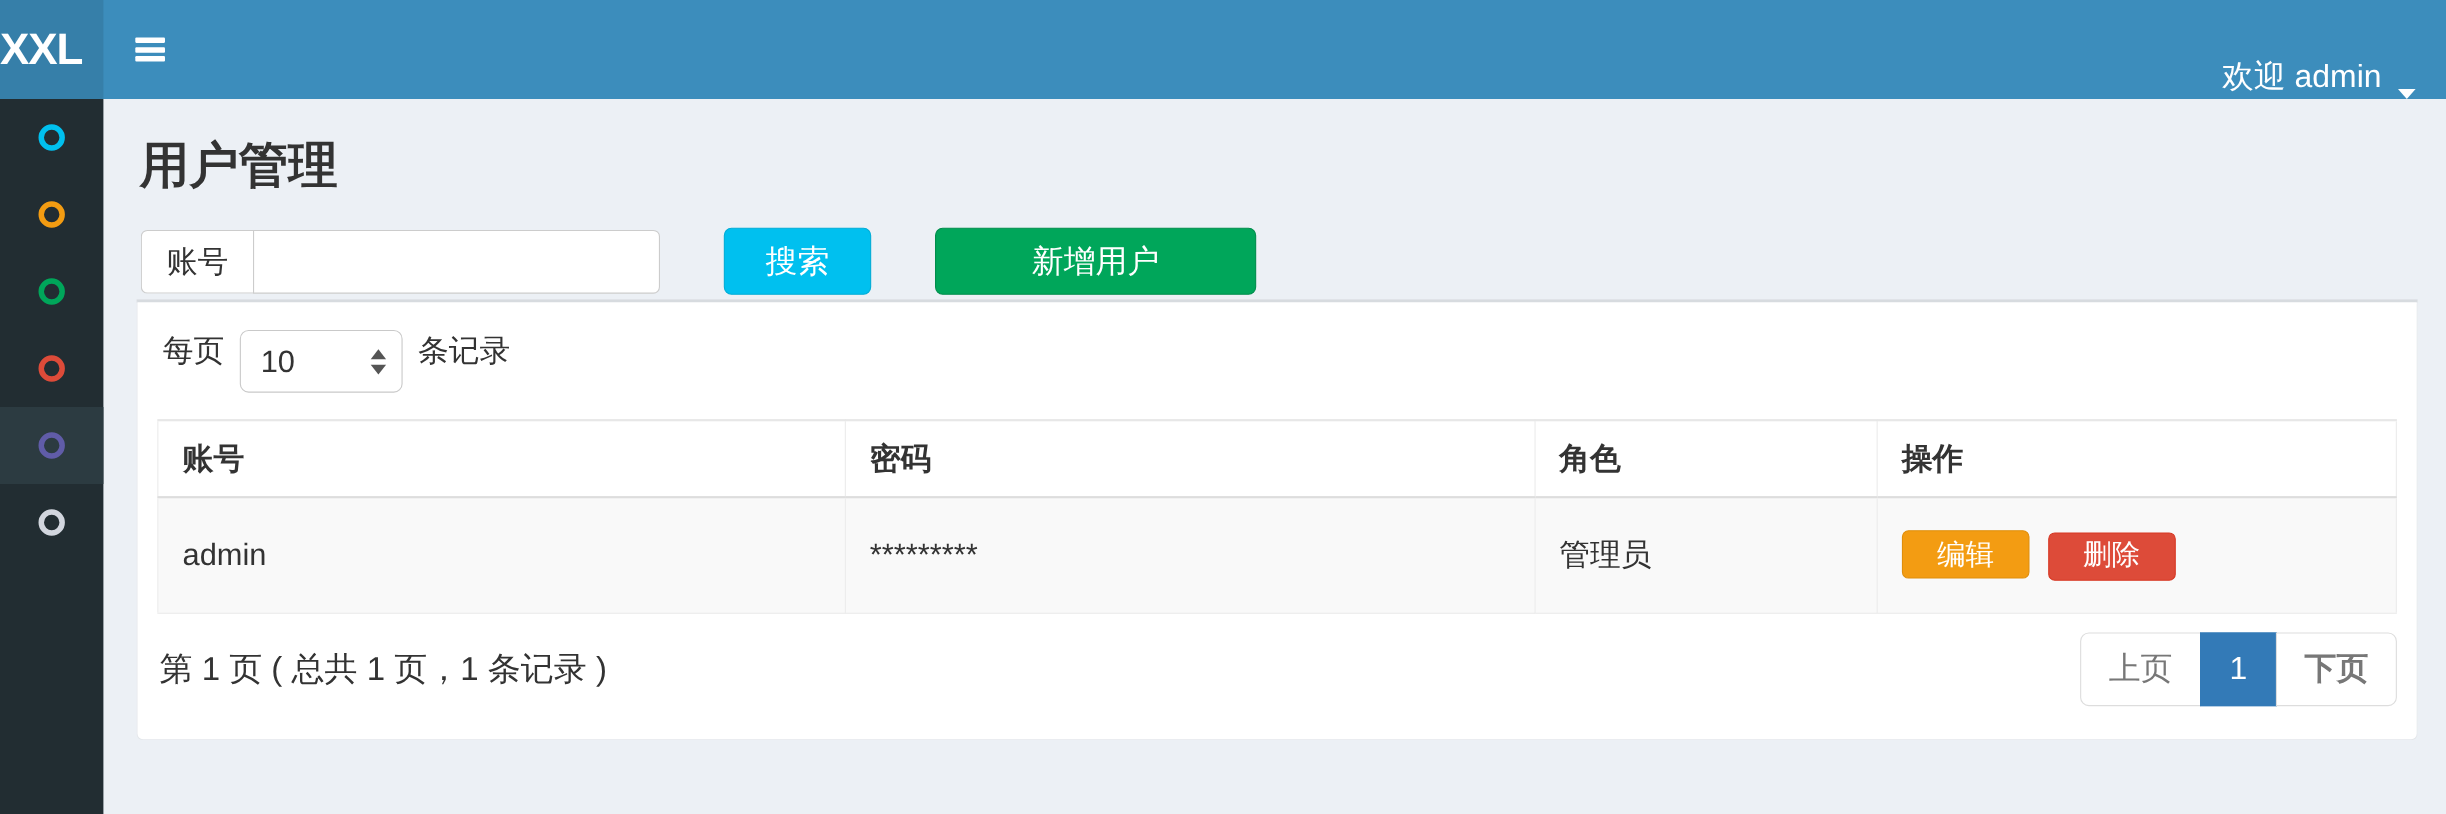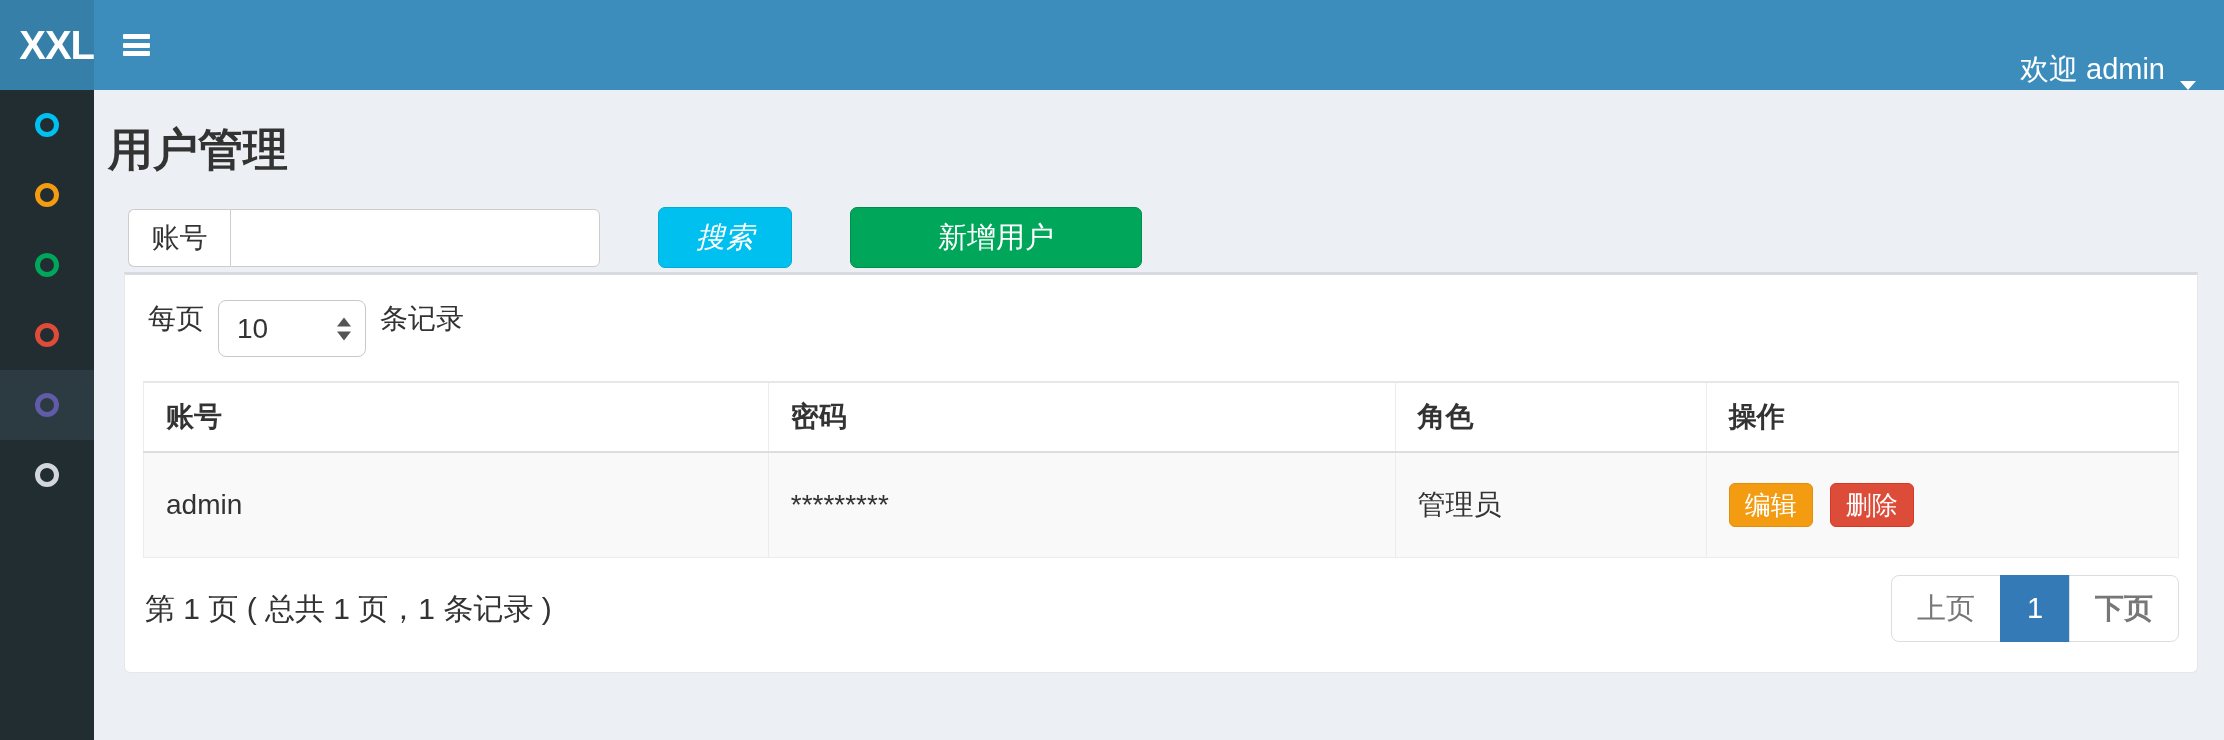--- a/index.html
+++ b/index.html
@@ -7,52 +7,52 @@
     width:2224px;height:740px;overflow:hidden;
     font-family:"Liberation Sans","DejaVu Sans",sans-serif;
     background:var(--content-bg,#ecf0f5);
     color:var(--text,#333);
   }
   #app{position:relative;width:2224px;height:740px;background:var(--content-bg,#ecf0f5);}
 
   
   .navbar{position:absolute;left:0;top:0;width:2224px;height:90px;background:var(--navbar-bg,#3c8dbc);}
   .logo{position:absolute;left:0;top:0;width:94px;height:90px;background:var(--logo-bg,#367fa9);
-    display:flex;align-items:center;justify-content:flex-end;color:#fff;font-weight:700;
+    display:flex;align-items:center;justify-content:flex-start;color:#fff;font-weight:700;
     font-size:40px;letter-spacing:-1px;cursor:pointer;}
   .sidebar-toggle{position:absolute;left:94px;top:0;width:84px;height:90px;
     display:flex;align-items:center;justify-content:center;cursor:pointer;}
   .hamburger span{display:block;width:27px;height:5px;background:#fff;border-radius:1px;margin:3.5px 0;}
   .user-menu{position:absolute;right:28px;top:0;height:90px;display:flex;align-items:flex-end;
     color:#fff;font-size:29px;cursor:pointer;}
   .caret{width:0;height:0;border-left:8px solid transparent;border-right:8px solid transparent;
     border-top:9px solid #fff;margin-left:15px;}
 
   
   .sidebar{position:absolute;left:0;top:90px;width:94px;height:650px;background:var(--sidebar-bg,#222d32);}
   .s-item{height:70px;display:flex;align-items:center;justify-content:center;cursor:pointer;}
   .s-item.active{background:var(--sidebar-active-bg,#2c3b41);}
   .ring{display:block;width:24px;height:24px;border:5px solid #fff;border-radius:50%;box-sizing:border-box;}
 
   
   .content{position:absolute;left:94px;top:90px;right:0;bottom:0;}
-  .page-title{position:absolute;left:14px;top:30px;margin:0;font-size:45px;font-weight:700;color:var(--text,#333);}
+  .page-title{position:absolute;left:33px;top:30px;margin:0;font-size:45px;font-weight:700;color:var(--text,#333);}
 
   
   .search-row{position:absolute;left:34px;top:117px;height:61px;display:flex;align-items:center;}
   .input-group{display:flex;width:472px;height:58px;}
   .addon{width:102px;background:#fff;border:1px solid #ccc;border-right:none;border-radius:6px 0 0 6px;
     display:flex;align-items:center;justify-content:center;font-size:28px;color:var(--text,#333);box-sizing:border-box;}
   .input-group input{flex:1;height:100%;border:1px solid #ccc;border-radius:0 6px 6px 0;
     font-size:28px;padding:0 16px;outline:none;box-sizing:border-box;min-width:0;
     font-family:"Liberation Sans","DejaVu Sans",sans-serif;}
   .btn{height:61px;color:#fff;font-size:29px;border-radius:7px;cursor:pointer;
     font-family:"Liberation Sans","DejaVu Sans",sans-serif;}
   .btn-info{margin-left:58px;width:134px;background:var(--btn-info-bg,#00c0ef);
-    border:1px solid var(--btn-info-border,#00acd6);font-style:italic;}
+    border:1px solid var(--btn-info-border,#00acd6);}
   .btn-success{margin-left:58px;width:292px;background:var(--btn-success-bg,#00a65a);
     border:1px solid var(--btn-success-border,#008d4c);}
 
   
   .panel{position:absolute;left:30px;top:182px;width:2074px;height:401px;background:#fff;
     border:1px solid #e4e7eb;border-top:3px solid var(--panel-top-border,#d7dbdf);
     border-radius:0 0 6px 6px;box-sizing:border-box;}
 
   .length-row{position:absolute;left:23px;top:25px;height:58px;display:flex;
     font-size:28px;color:var(--text,#333);}
@@ -68,25 +68,25 @@
   
   .users-table{position:absolute;left:18px;right:18px;top:106px;border-collapse:collapse;
     table-layout:fixed;width:calc(100% - 36px);font-size:28px;color:var(--text,#333);
     border:1px solid #ececec;border-top:2px solid #e7e7e7;}
   .users-table th{height:68px;text-align:left;vertical-align:middle;padding:0 22px;font-weight:700;
     border-bottom:2px solid var(--table-border,#ddd);border-right:1px solid #ececec;}
   .users-table th:last-child{border-right:none;}
   .users-table td{height:104px;vertical-align:middle;padding:0 22px;
     background:var(--row-stripe,#f9f9f9);border-right:1px solid #ececec;border-bottom:1px solid #ececec;}
   .users-table td:last-child{border-right:none;}
-  .btn-xs{display:inline-block;height:44px;line-height:42px;padding:0 15px;margin-right:9px;
+  .btn-xs{display:inline-block;height:44px;line-height:42px;padding:0 31px;margin-right:9px;
     font-size:26px;color:#fff;border-radius:6px;cursor:pointer;box-sizing:border-box;
     font-family:"Liberation Sans","DejaVu Sans",sans-serif;}
   .btn-warning{background:var(--btn-warning-bg,#f39c12);border:1px solid var(--btn-warning-border,#e08e0b);}
-  .btn-danger{background:var(--btn-danger-bg,#dd4b39);border:1px solid var(--btn-danger-border,#d73925);}
+  .btn-danger{background:var(--btn-danger-bg,#dd4b39);border:1px solid var(--btn-danger-border,#d73925);font-family:Liberation Mono, monospace;}
 
   
   .table-footer{position:absolute;left:18px;right:18px;top:300px;height:67px;}
   .page-info{position:absolute;left:2px;top:0;line-height:67px;font-size:30px;color:var(--text,#333);}
   .pagination{position:absolute;right:0;top:0;display:flex;}
   .page-btn{height:67px;line-height:65px;box-sizing:border-box;background:#fff;
     border:1px solid var(--table-border,#ddd);color:var(--text-muted,#777);
     font-size:29px;padding:0 25px;margin-left:-1px;cursor:pointer;text-align:center;}
   .page-btn.prev{border-radius:8px 0 0 8px;margin-left:0;}
   .page-btn.next{border-radius:0 8px 8px 0;font-weight:bold;}

